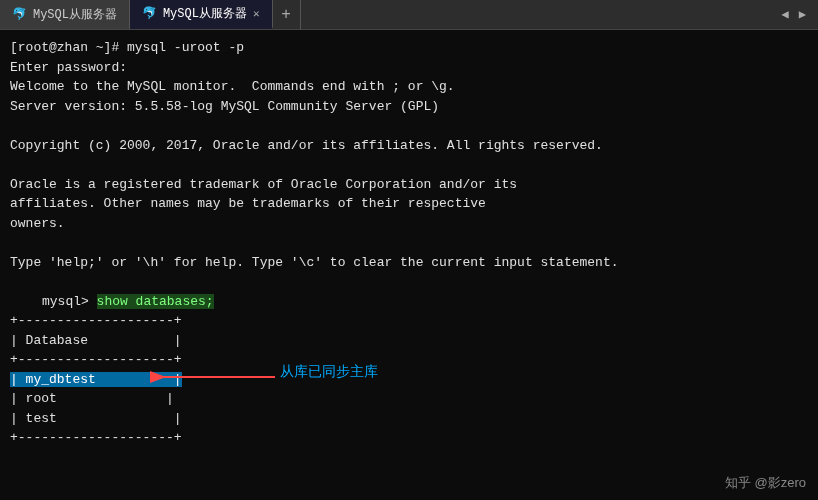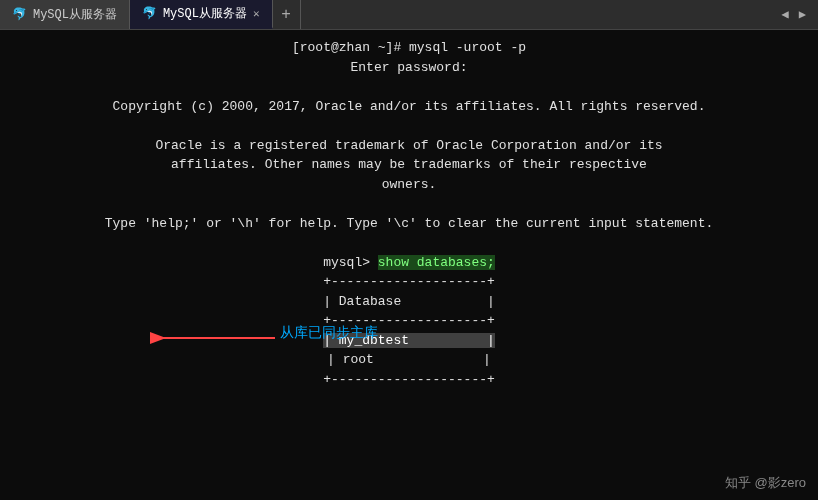--- a/index.html
+++ b/index.html
@@ -100,21 +100,21 @@
     
     .cmd-highlight {
       background: #1a4a1a;
       color: #7fff7f;
       display: inline;
     }
     .mysql-prompt {
       color: #e0e0e0;
     }
     .db-highlight {
-      background: #404040;
+      background: #0369a1;
       color: #fff;
       display: inline;
     }
 
     
     .watermark {
       position: absolute;
       bottom: 8px;
       right: 12px;
       color: #888;
@@ -139,44 +139,47 @@
     <div class="tab-add">
       <span>+</span>
     </div>
   </div>
   <div class="tab-nav">
     <span class="nav-arrow">◀</span>
     <span class="nav-arrow">▶</span>
   </div>
 </div>
 
-<div class="terminal" id="terminal" style="position: relative; text-align: center;">
+<div class="terminal" id="terminal" style="position: relative;">
 <div class="line">[root@zhan ~]# mysql -uroot -p</div>
     <div class="line">Enter password:</div>
+    <div class="line">Welcome to the MySQL monitor.  Commands end with ; or \g.</div>
+    <div class="line">Server version: 5.5.58-log MySQL Community Server (GPL)</div>
     <div class="line empty"></div>
     <div class="line">Copyright (c) 2000, 2017, Oracle and/or its affiliates. All rights reserved.</div>
     <div class="line empty"></div>
     <div class="line">Oracle is a registered trademark of Oracle Corporation and/or its</div>
     <div class="line">affiliates. Other names may be trademarks of their respective</div>
     <div class="line">owners.</div>
     <div class="line empty"></div>
     <div class="line">Type 'help;' or '\h' for help. Type '\c' to clear the current input statement.</div>
     <div class="line empty"></div>
-    <div style="white-space: pre;"><span class="mysql-prompt">mysql&gt; </span><span class="cmd-highlight">show databases;</span></div>
+    <div style="white-space: pre; margin-left: 32px;"><span class="mysql-prompt">mysql&gt; </span><span class="cmd-highlight">show databases;</span></div>
     <div class="line">+--------------------+</div>
     <div class="line">| Database           |</div>
     <div class="line">+--------------------+</div>
     <div style="white-space: pre; position: relative;"><span class="db-highlight">| my_dbtest          |</span></div>
     <div style="position: relative; height: 0px; overflow: visible;">
       <svg width="260" height="20" style="position: absolute; top: -22px; left: 140px;">
         <defs>
           <marker id="arrowLeft" markerWidth="8" markerHeight="6" refX="8" refY="3" orient="auto">
             <polygon points="8 0, 0 3, 8 6" fill="#ff4444"></polygon>
           </marker>
         </defs>
         <line x1="125" y1="10" x2="0" y2="10" stroke="#ff4444" stroke-width="2" marker-end="url(#arrowLeft)"></line>
       </svg>
       <span style="position: absolute; top: -28px; left: 270px; color: rgb(0, 170, 255); font-family: &quot;Microsoft YaHei&quot;, SimHei, sans-serif; font-size: 14px; white-space: nowrap;">从库已同步主库</span>
     </div>
     <div class="line">| root              |</div>
+    <div class="line">| test               |</div>
     <div class="line">+--------------------+</div>
     <div class="watermark" style="position: absolute; bottom: 8px; right: 12px; color: rgb(136, 136, 136); font-family: &quot;Microsoft YaHei&quot;, SimHei, sans-serif; font-size: 13px;">知乎 @影zero</div>
   </div>
 
 </body></html>

